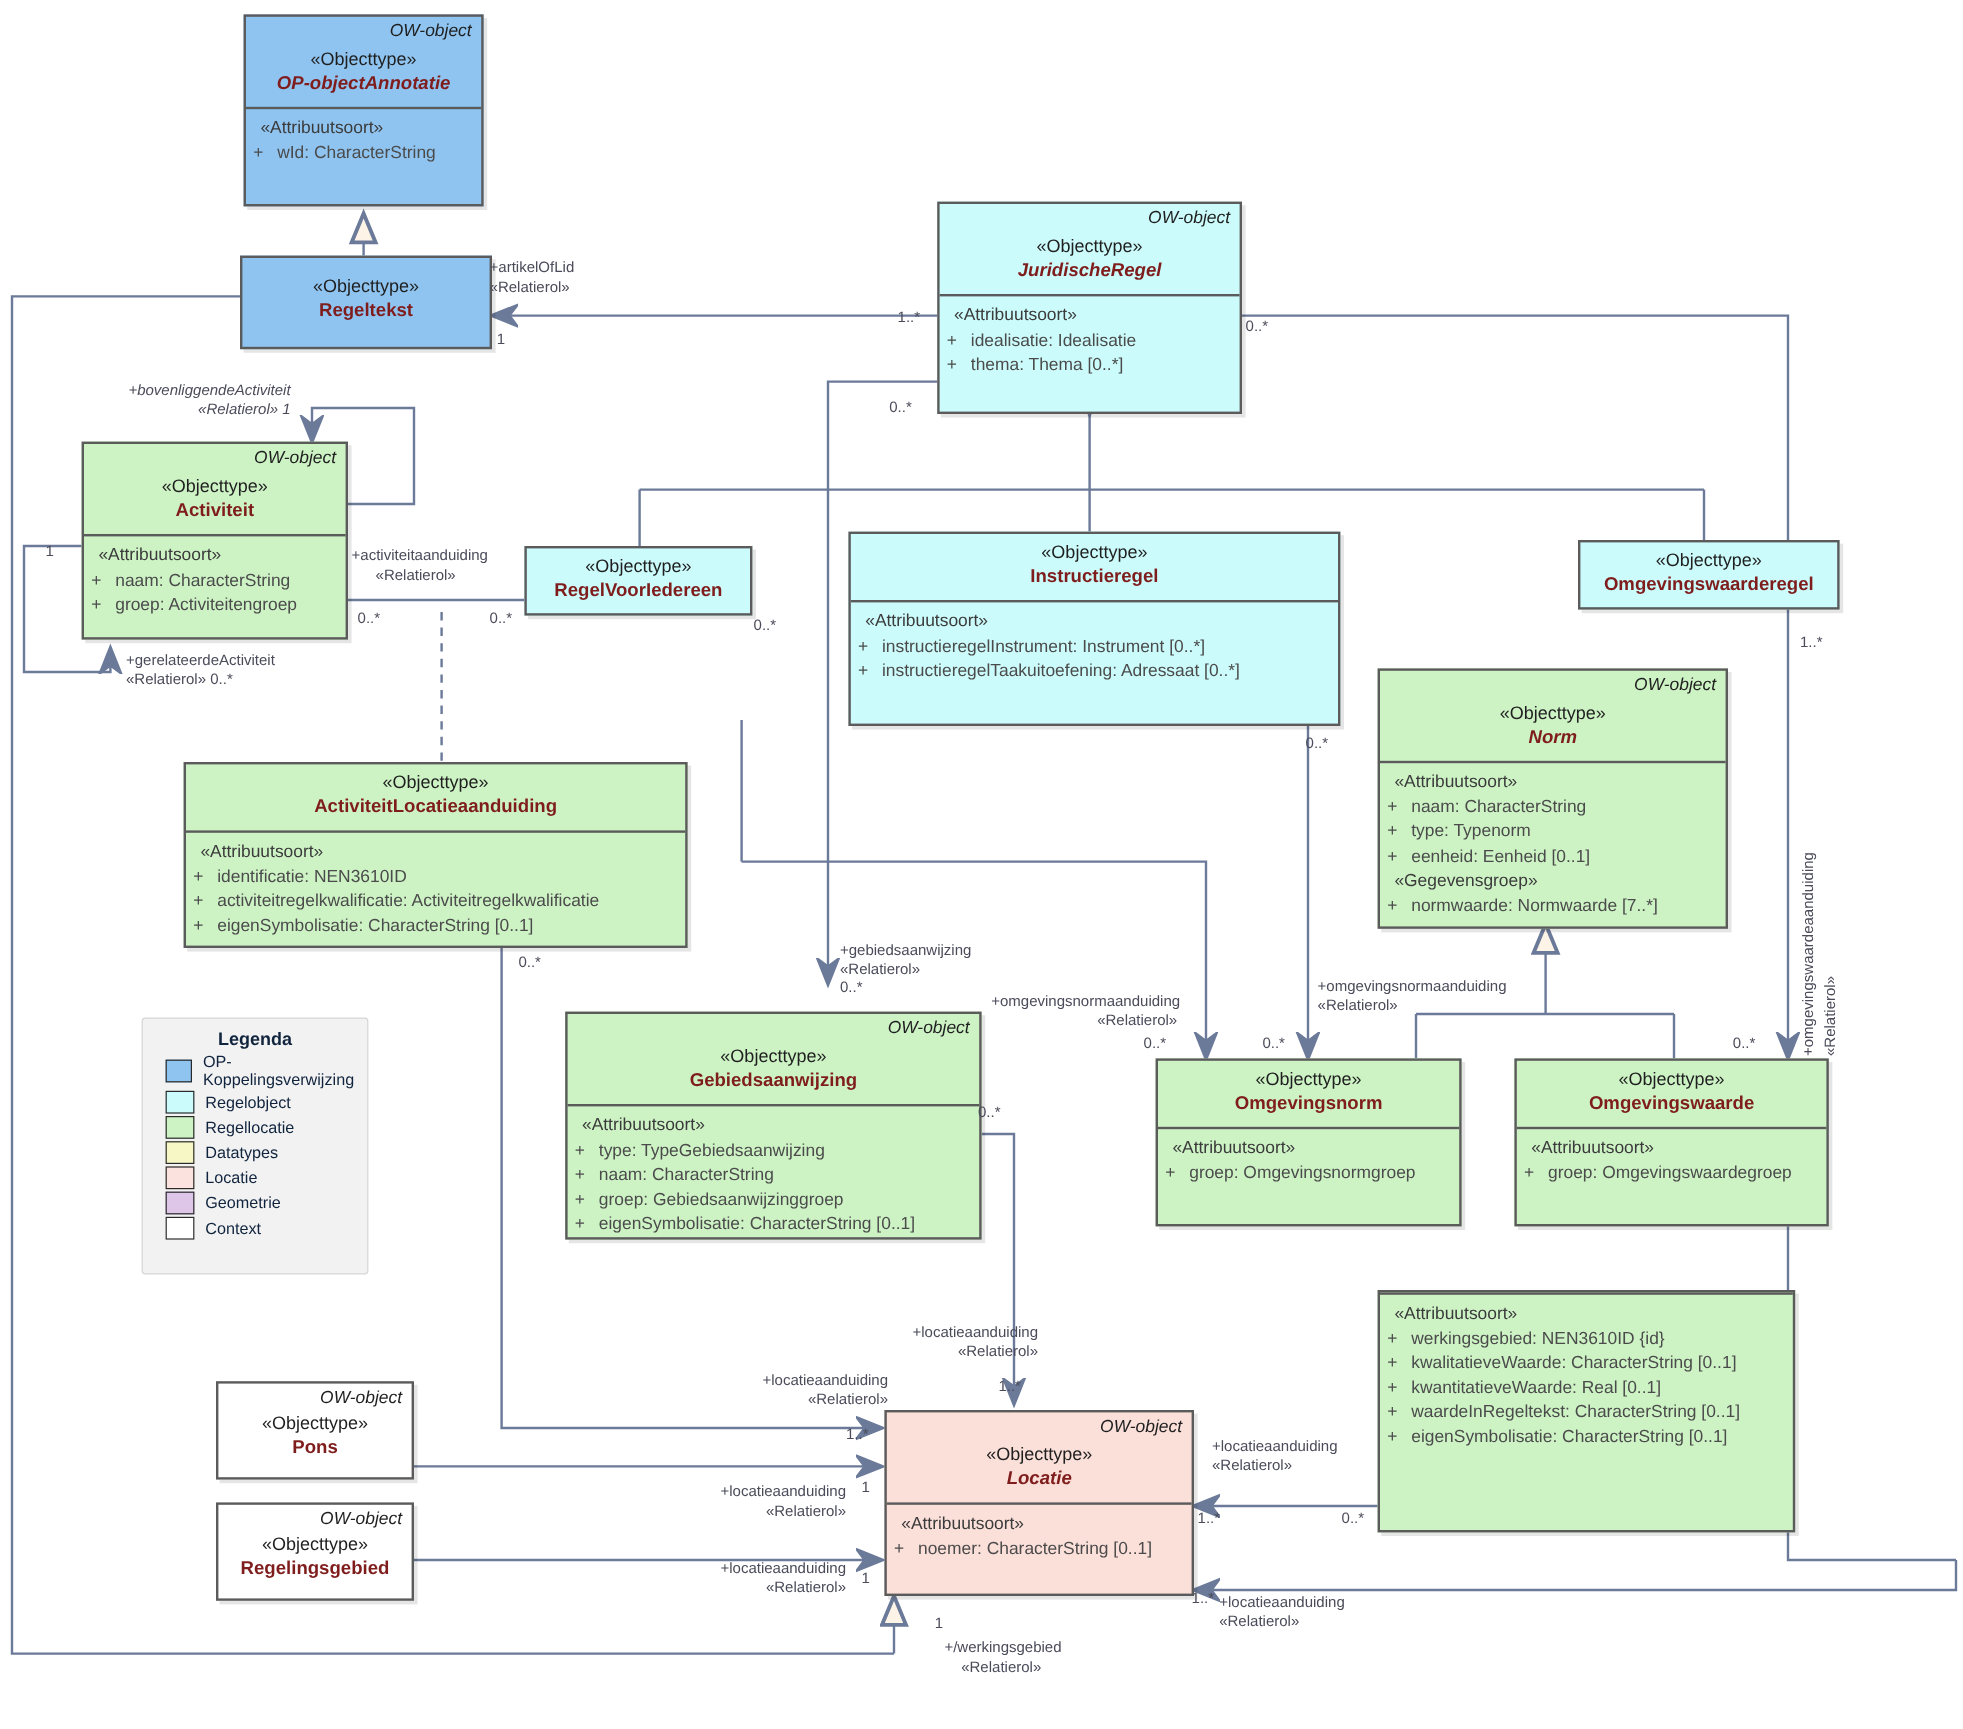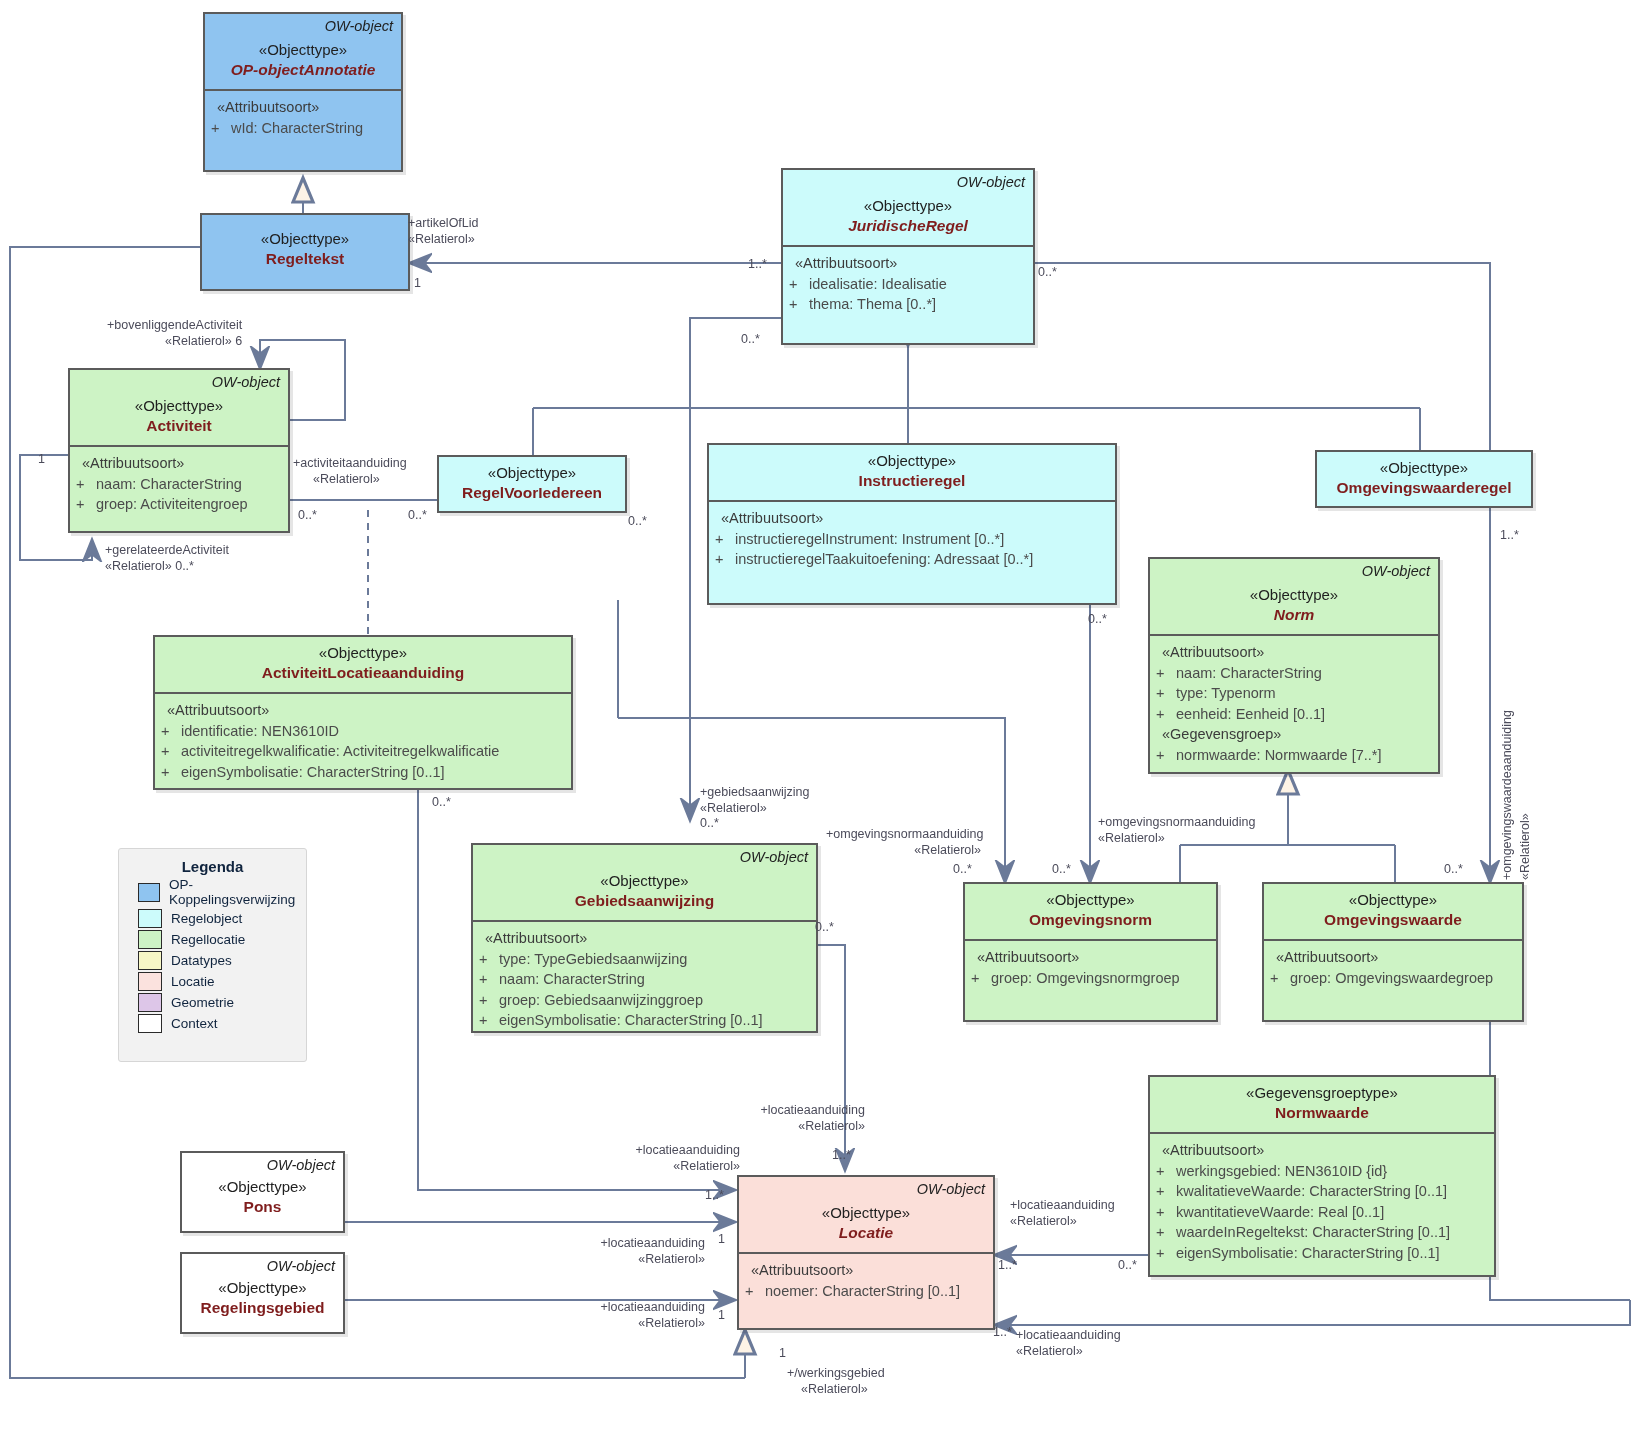--- a/index.html
+++ b/index.html
@@ -312,24 +312,20 @@
     <div class="attrs">
       <div class="grp">«Attribuutsoort»</div>
       <div class="row">
         <span class="plus">+</span>
         <span class="txt">groep: Omgevingswaardegroep</span>
       </div>
     </div>
   </div>
 
   <div class="cls green" style="left:1148px;top:1075px;width:348px;height:202px;">
-    <div class="hdr" style="padding-top:6px;">
-      <div class="stereo">«Gegevensgroeptype»</div>
-      <div class="nm">Normwaarde</div>
-    </div>
     <div class="sep"></div>
     <div class="attrs">
       <div class="grp">«Attribuutsoort»</div>
       <div class="row">
         <span class="plus">+</span>
         <span class="txt">werkingsgebied: NEN3610ID {id}</span>
       </div>
       <div class="row">
         <span class="plus">+</span>
         <span class="txt">kwalitatieveWaarde: CharacterString [0..1]</span>
@@ -383,23 +379,23 @@
 
   <div class="lbl" style="left:408px;top:203px;margin-top:13px;">
     <span>+artikelOfLid</span><br>
     <span>«Relatierol»</span>
   </div>
   <div class="mult" style="left:748px;top:257px;">1..*</div>
   <div class="mult" style="left:414px;top:276px;">1</div>
   <div class="mult" style="left:1038px;top:265px;">0..*</div>
   <div class="mult" style="left:741px;top:332px;">0..*</div>
 
-  <div class="lbl r" style="left:107px;top:318px;">
+  <div class="lbl r" style="left:107px;top:318px;font-style:italic;">
     <span>+bovenliggendeActiviteit</span><br>
-    <span>«Relatierol» 6</span>
+    <span>«Relatierol» 1</span>
   </div>
   <div class="lbl" style="left:105px;top:543px;">
     <span>+gerelateerdeActiviteit</span><br>
     <span>«Relatierol» 0..*</span>
   </div>
   <div class="mult" style="left:38px;top:452px;">1</div>
 
   <div class="lbl" style="left:293px;top:456px;">
     <span>+activiteitaanduiding</span><br>
     <span style="margin-left:20px;display:inline-block;">«Relatierol»</span>

